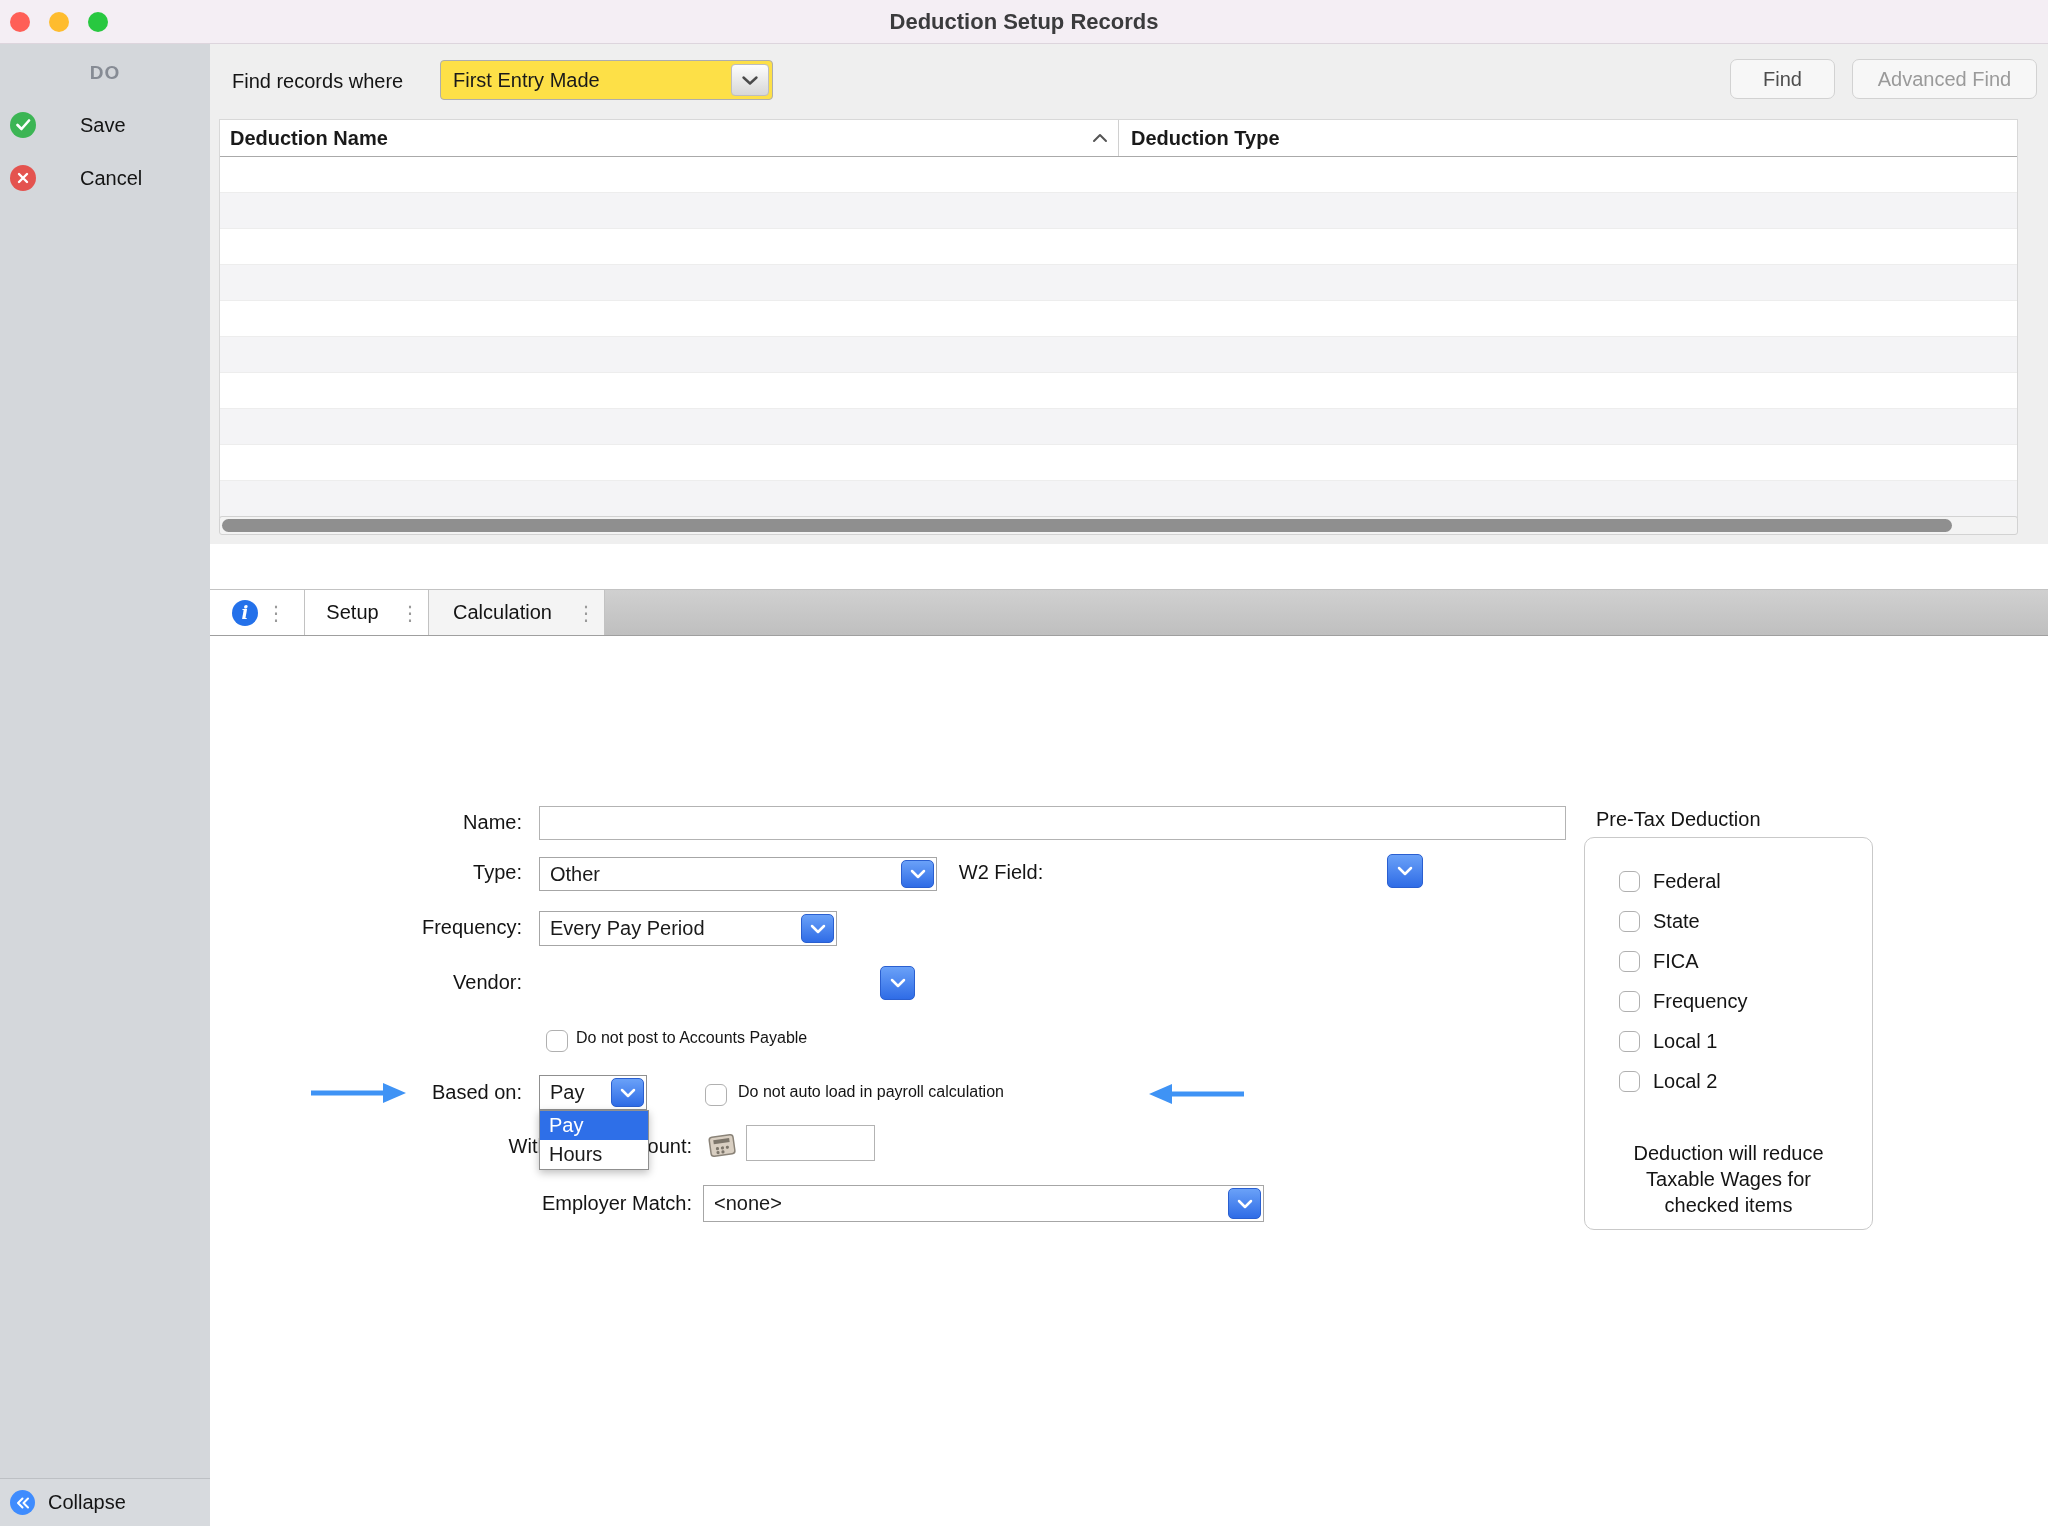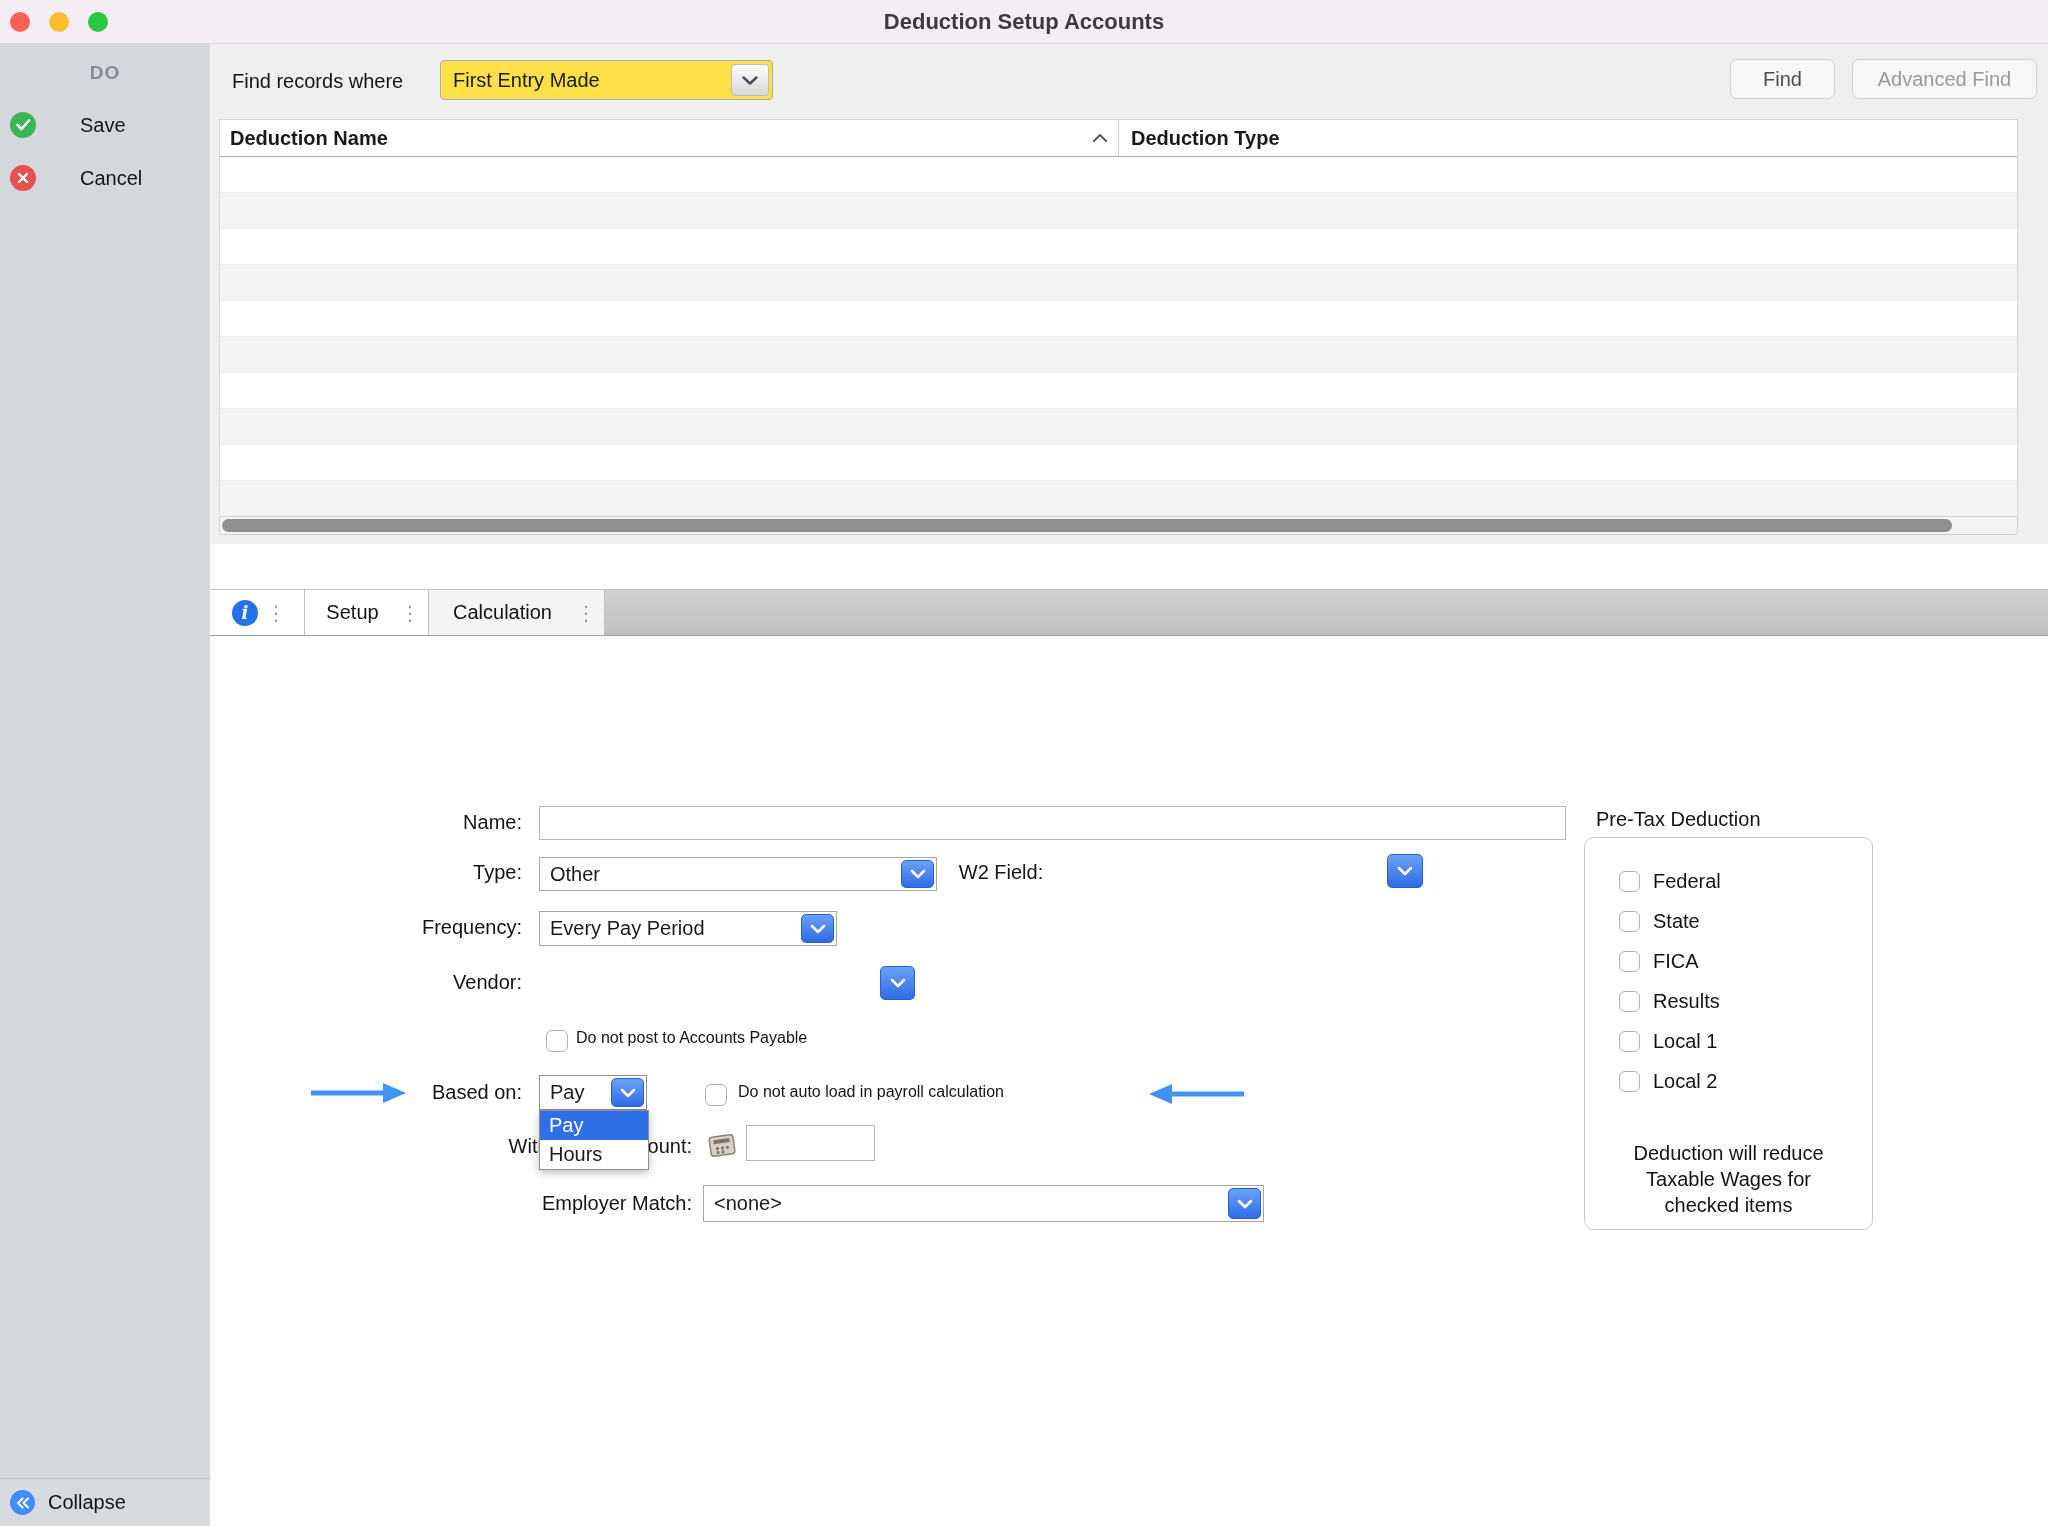--- a/index.html
+++ b/index.html
@@ -107,21 +107,21 @@
 </style>
 </head>
 <body>
 
 <div class="window">
 
   <div class="titlebar">
     <span class="tlight tl-red"></span>
     <span class="tlight tl-yellow"></span>
     <span class="tlight tl-green"></span>
-    <span class="title">Deduction Setup Accounts</span>
+    <span class="title">Deduction Setup Records</span>
   </div>
 
   <div class="sidebar">
     <div class="do-header">DO</div>
 
     <div class="side-item" style="top:64px;">
       <span class="circ" style="background:#3cb554;">
         <svg width="15" height="12" viewBox="0 0 15 12">
             <polyline points="1.5,6 5.5,10 13,1.5" fill="none" stroke="#fff" stroke-width="2.6" stroke-linecap="round" stroke-linejoin="round"></polyline>
           </svg>
@@ -315,21 +315,21 @@
         <div class="pt-row">
           <span class="pt-cb"></span>
           <span class="pt-lbl">State</span>
         </div>
         <div class="pt-row">
           <span class="pt-cb"></span>
           <span class="pt-lbl">FICA</span>
         </div>
         <div class="pt-row">
           <span class="pt-cb"></span>
-          <span class="pt-lbl">Results</span>
+          <span class="pt-lbl">Frequency</span>
         </div>
         <div class="pt-row">
           <span class="pt-cb"></span>
           <span class="pt-lbl">Local 1</span>
         </div>
         <div class="pt-row">
           <span class="pt-cb"></span>
           <span class="pt-lbl">Local 2</span>
         </div>
       </div>

